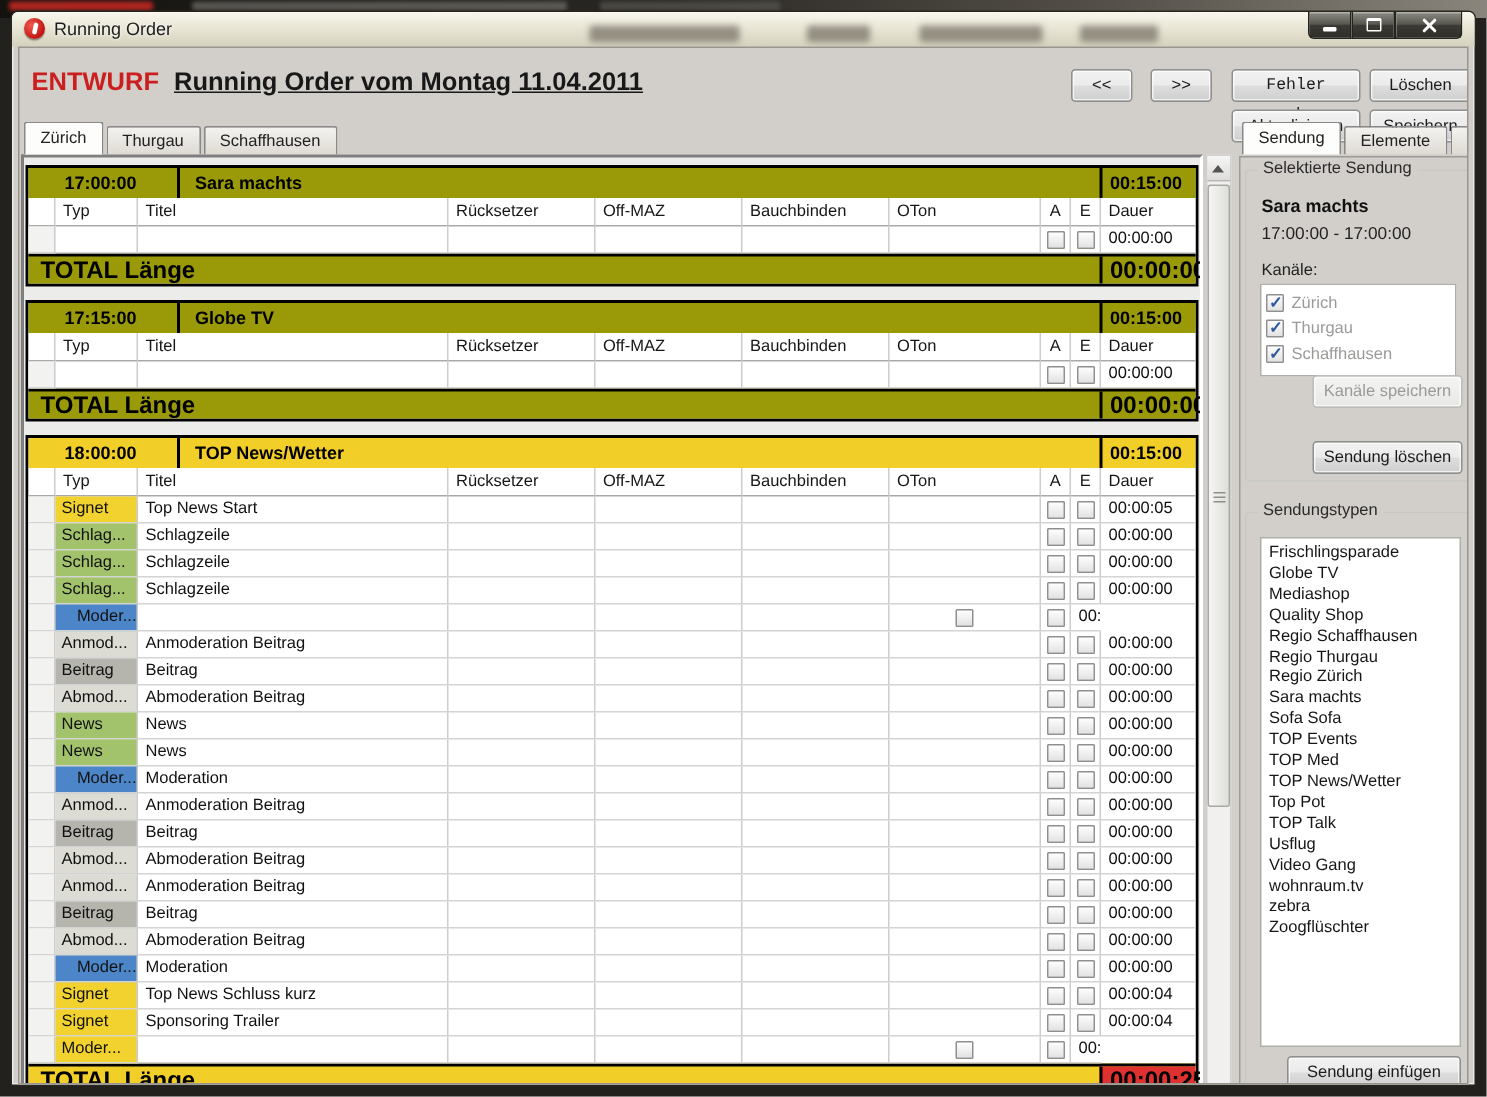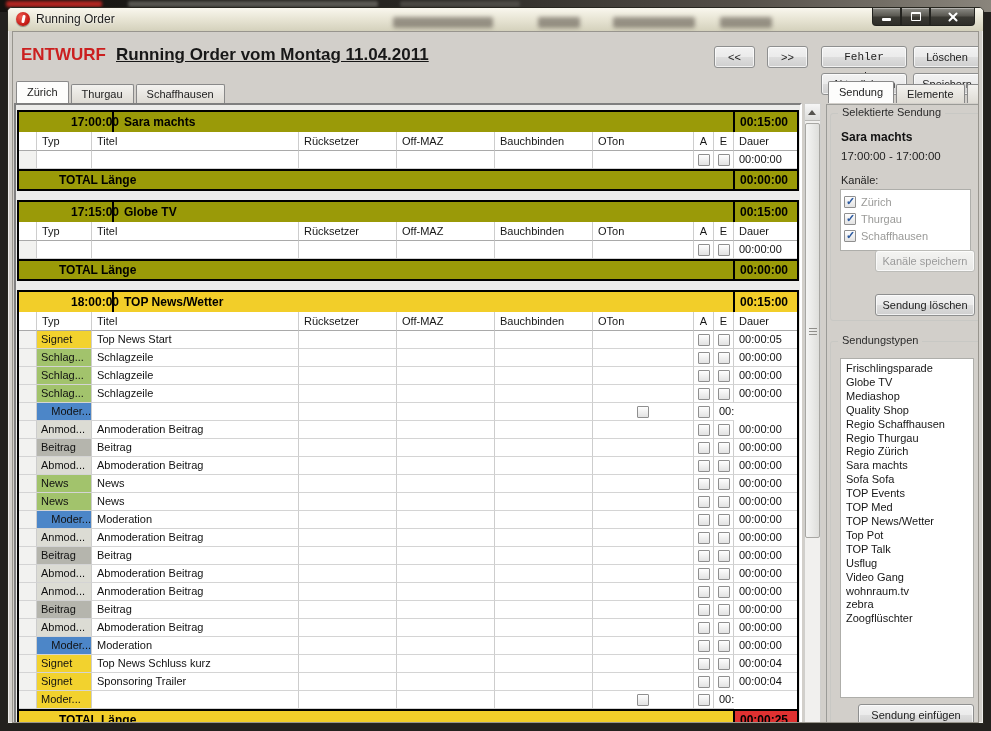--- a/index.html
+++ b/index.html
@@ -80,21 +80,21 @@
   .tab.active{height:22px;line-height:21px;background:#fdfdfc;position:relative;z-index:5;}
 
   
   .table-panel{position:absolute;left:1px;top:71px;width:788px;height:631px;
     background:#ececea;border:2px solid;border-color:#7f7f7f #ffffff #ffffff #7f7f7f;
     overflow:hidden;padding-top:5px;}
   .section{margin:0 1px 9px 1px;border:2px solid #000;background:#fff;}
   .sec-header{display:flex;height:20px;font-size:12px;font-weight:bold;color:#000;}
   .theme-olive .sec-header,.theme-olive .sec-total{background:var(--accent-olive);}
   .theme-yellow .sec-header,.theme-yellow .sec-total{background:var(--accent-yellow);}
-  .sec-time{width:67px;border-right:2px solid #000;padding-left:24px;line-height:20px;margin-left:28px;}
+  .sec-time{width:101px;border-right:2px solid #000;padding-left:24px;line-height:20px;}
   .sec-title{flex:1;padding-left:10px;line-height:20px;}
   .sec-dur{width:64px;border-left:2px solid #000;padding-left:5px;line-height:20px;}
   .grid-row{display:grid;grid-template-columns:18px 55px 207px 98px 98px 98px 101px 20px 20px 1fr;
     background:#fff;}
   .grid-row .c{border-right:1px solid #cdcdcd;overflow:hidden;white-space:nowrap;}
   .grid-row .c:last-child{border-right:none;}
   .colhead{height:19px;font-size:11px;color:#161616;}
   .colhead .c{line-height:18px;padding-left:5px;border-bottom:1px solid #a9a9a9;}
   .colhead .h-a,.colhead .h-e{text-align:center;padding-left:0;}
   .datarow{height:18px;font-size:11px;color:#111;cursor:default;}
@@ -104,21 +104,21 @@
   .badge-yellow{background:var(--badge-yellow);}
   .badge-green{background:var(--badge-green);}
   .badge-blue{background:var(--badge-blue);text-align:right;}
   .badge-gray{background:var(--badge-gray);}
   .badge-lightgray{background:var(--badge-lightgray);}
   .c.chk{display:flex;align-items:center;justify-content:center;padding-left:0 !important;}
   .checkbox{display:inline-block;width:12px;height:12px;border:1px solid #8f8f8f;
     background:linear-gradient(#fefefe,#e2e2e2);border-radius:1px;position:relative;cursor:pointer;}
   .checkbox.checked::after{content:"✓";position:absolute;left:1px;top:-2px;font-size:11px;
     font-weight:bold;color:#2c5aa0;}
-  .sec-total{display:flex;height:20px;border-top:2px solid #000;font-size:12px;font-weight:bold;padding-left:32px;}
+  .sec-total{display:flex;height:20px;border-top:2px solid #000;font-size:16px;font-weight:bold;}
   .total-label{flex:1;padding-left:8px;line-height:19px;}
   .total-value{width:64px;border-left:2px solid #000;padding-left:5px;line-height:19px;}
   .total-value.alert{background:var(--alert-red);}
 
   
   .vscrollbar{position:absolute;left:791px;top:71px;width:17px;height:630px;background:#f1f0ee;
     border:1px solid #d0cfcc;}
   .scroll-btn{position:absolute;left:0;top:0;width:15px;height:17px;
     background:linear-gradient(#f6f6f6,#dcdcda);border-bottom:1px solid #b9b8b5;cursor:pointer;}
   .scroll-btn .tri{position:absolute;left:3px;top:6px;width:0;height:0;

